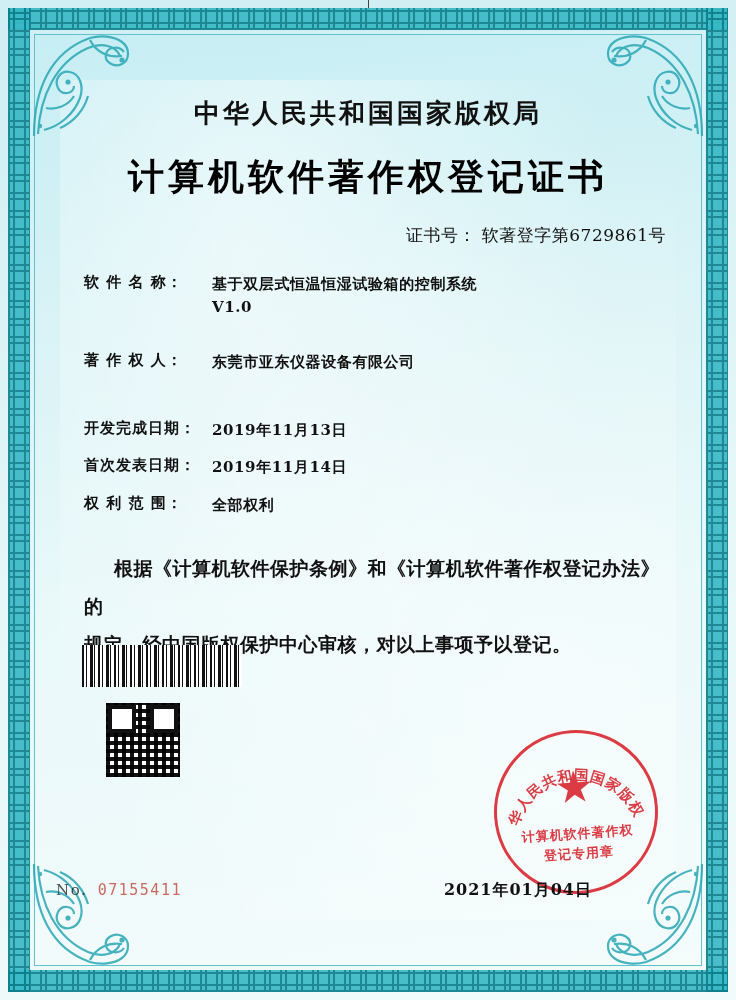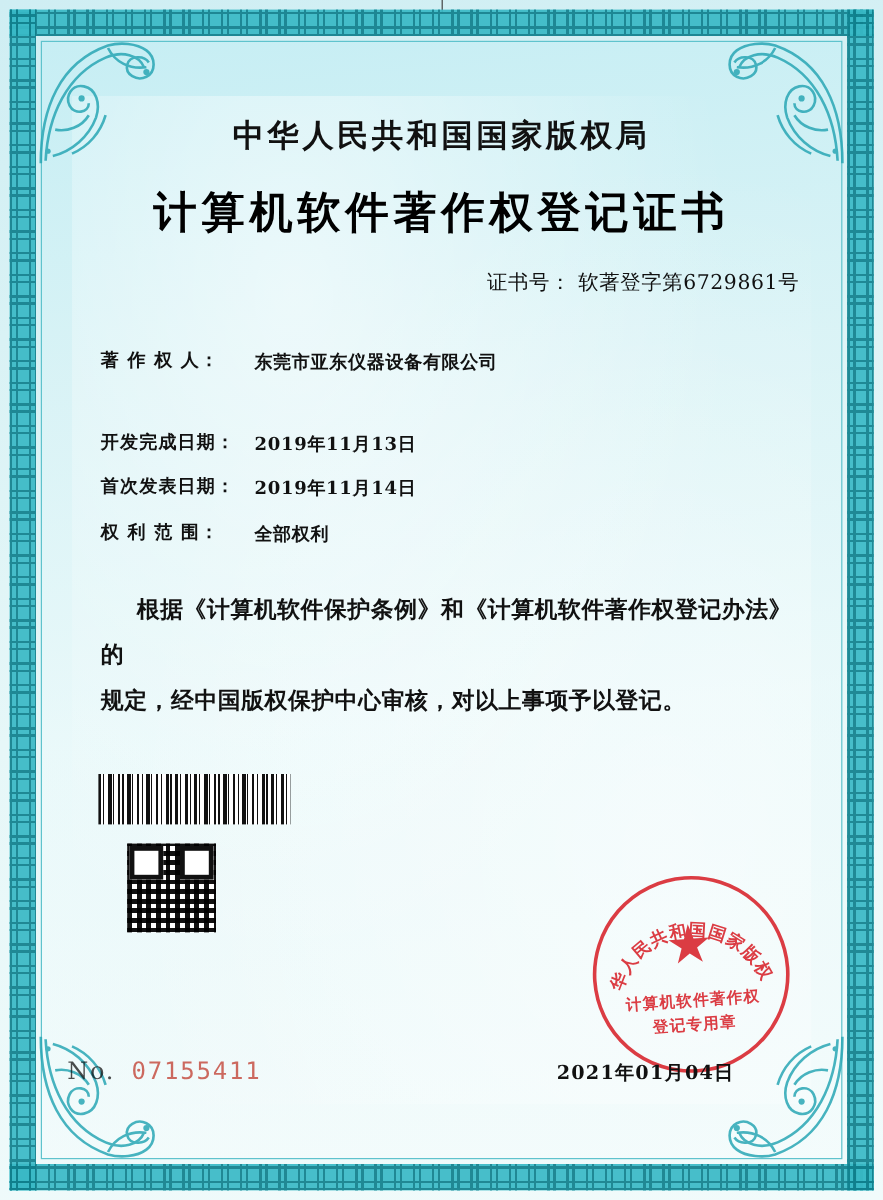--- a/index.html
+++ b/index.html
@@ -251,34 +251,34 @@
   .footer {
     position: absolute;
     left: 56px;
     right: 56px;
     top: 880px;
     display: flex;
     justify-content: space-between;
     align-items: baseline;
   }
   .serial {
-    font-size: 20px;
+    font-size: 15px;
     color: #c0392b;
     letter-spacing: 1.5px;
     font-family: "DejaVu Sans Mono", monospace;
     opacity: 0.75;
   }
   .serial .prefix { color: #111; opacity: 1; font-family: "DejaVu Serif", serif; }
   .issue-date {
     font-size: 16px;
     font-weight: 700;
     color: #111;
     letter-spacing: 1px;
     font-family: "DejaVu Serif", "Liberation Serif", serif;
-    margin-right: 68px;
+    margin-right: 88px;
   }
   .top-tick {
     position: absolute;
     left: 368px;
     top: 0;
     width: 1px;
     height: 10px;
     background: #444;
   }
 </style>
@@ -369,20 +369,25 @@
   <div class="content">
 
     <div class="org-title">中华人民共和国国家版权局</div>
 
     <div class="doc-title">计算机软件著作权登记证书</div>
 
     <div class="cert-no">证书号： 软著登字第6729861号</div>
 
     <div class="fields">
 
+      <div class="field-row">
+        <div class="field-label">软 件 名 称：</div>
+        <div class="field-value">基于双层式恒温恒湿试验箱的控制系统
+V1.0</div>
+      </div>
 
       <div class="gap-mid"></div>
 
       <div class="field-row">
         <div class="field-label">著 作 权 人：</div>
         <div class="field-value">东莞市亚东仪器设备有限公司</div>
       </div>
 
       <div class="gap-big"></div>
 

